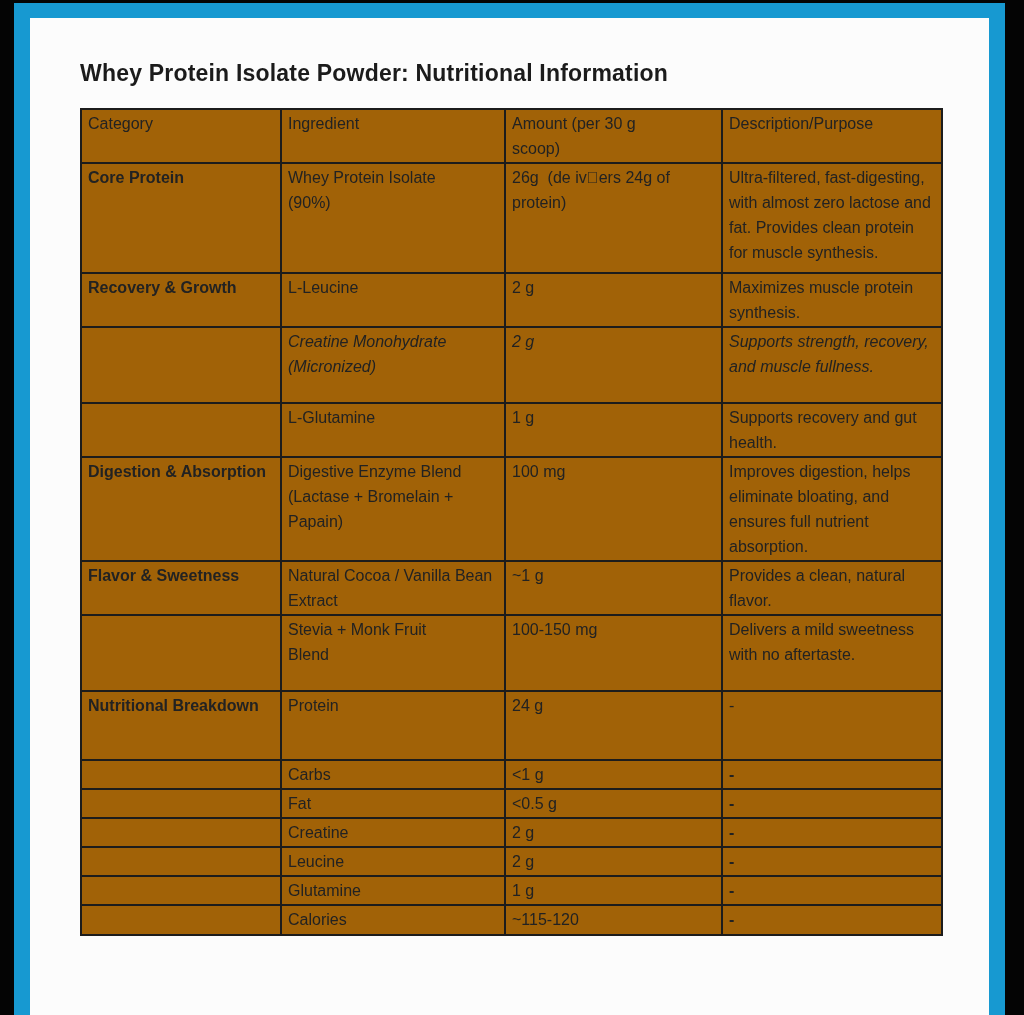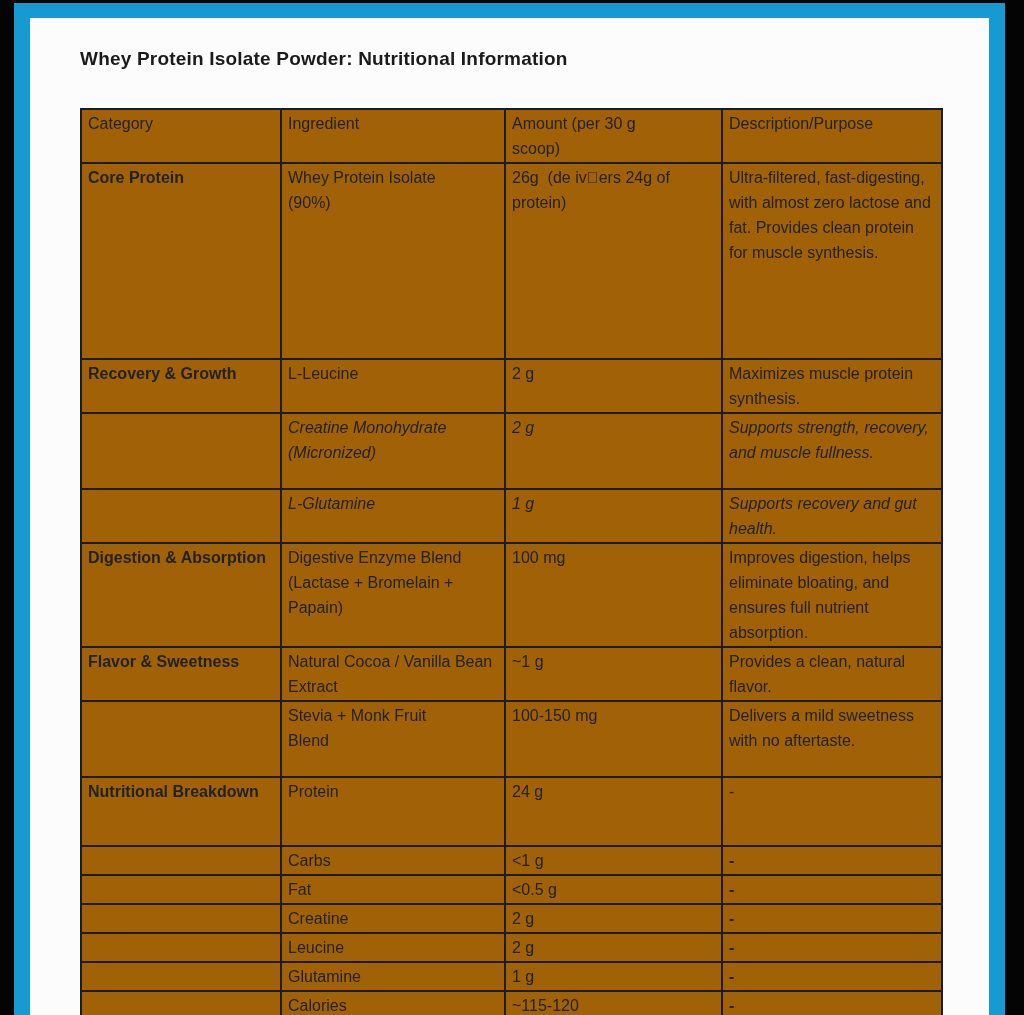--- a/index.html
+++ b/index.html
@@ -23,22 +23,22 @@
     position: absolute;
     top: 18px;
     left: 30px;
     width: 959px;
     height: 997px;
     background: #fcfcfc;
   }
   .doc-title {
     position: absolute;
     left: 50px;
-    top: 30px;
-    font-size: 19px;
+    top: 42px;
+    font-size: 23px;
     font-weight: bold;
     color: #1b1b1b;
     letter-spacing: 0.2px;
     white-space: nowrap;
   }
   table.nutrition {
     position: absolute;
     left: 50px;
     top: 90px;
     width: 861px;
@@ -85,21 +85,21 @@
       <tr style="height:52px">
         <th>Category</th>
         <th>Ingredient</th>
         <th>
             <span class="hdr-amount">Amount (per 30 g scoop)</span>
           </th>
         <th>Description/Purpose</th>
       </tr>
     </thead>
     <tbody>
-        <tr style="height: 196px;">
+        <tr style="height: 110px;">
           <td class="col-category">
             <span class="cellspan">Core Protein</span>
           </td>
           <td class="col-ingredient">
             <span class="cellspan" style="max-width: 182px;">Whey Protein Isolate (90%)</span>
           </td>
           <td class="col-amount">
             <span class="cellspan">26g  (de iv⃒ers 24g of protein)</span>
           </td>
           <td class="col-description">
@@ -127,21 +127,21 @@
           <td class="col-ingredient">
             <span class="cellspan">Creatine Monohydrate (Micronized)</span>
           </td>
           <td class="col-amount">
             <span class="cellspan">2 g</span>
           </td>
           <td class="col-description">
             <span class="cellspan">Supports strength, recovery, and muscle fullness.</span>
           </td>
         </tr>
-        <tr style="height: 50px; font-style: italic;">
+        <tr style="height: 50px;">
           <td class="col-category">
             <span class="cellspan"></span>
           </td>
           <td class="col-ingredient">
             <span class="cellspan">L-Glutamine</span>
           </td>
           <td class="col-amount">
             <span class="cellspan">1 g</span>
           </td>
           <td class="col-description">

